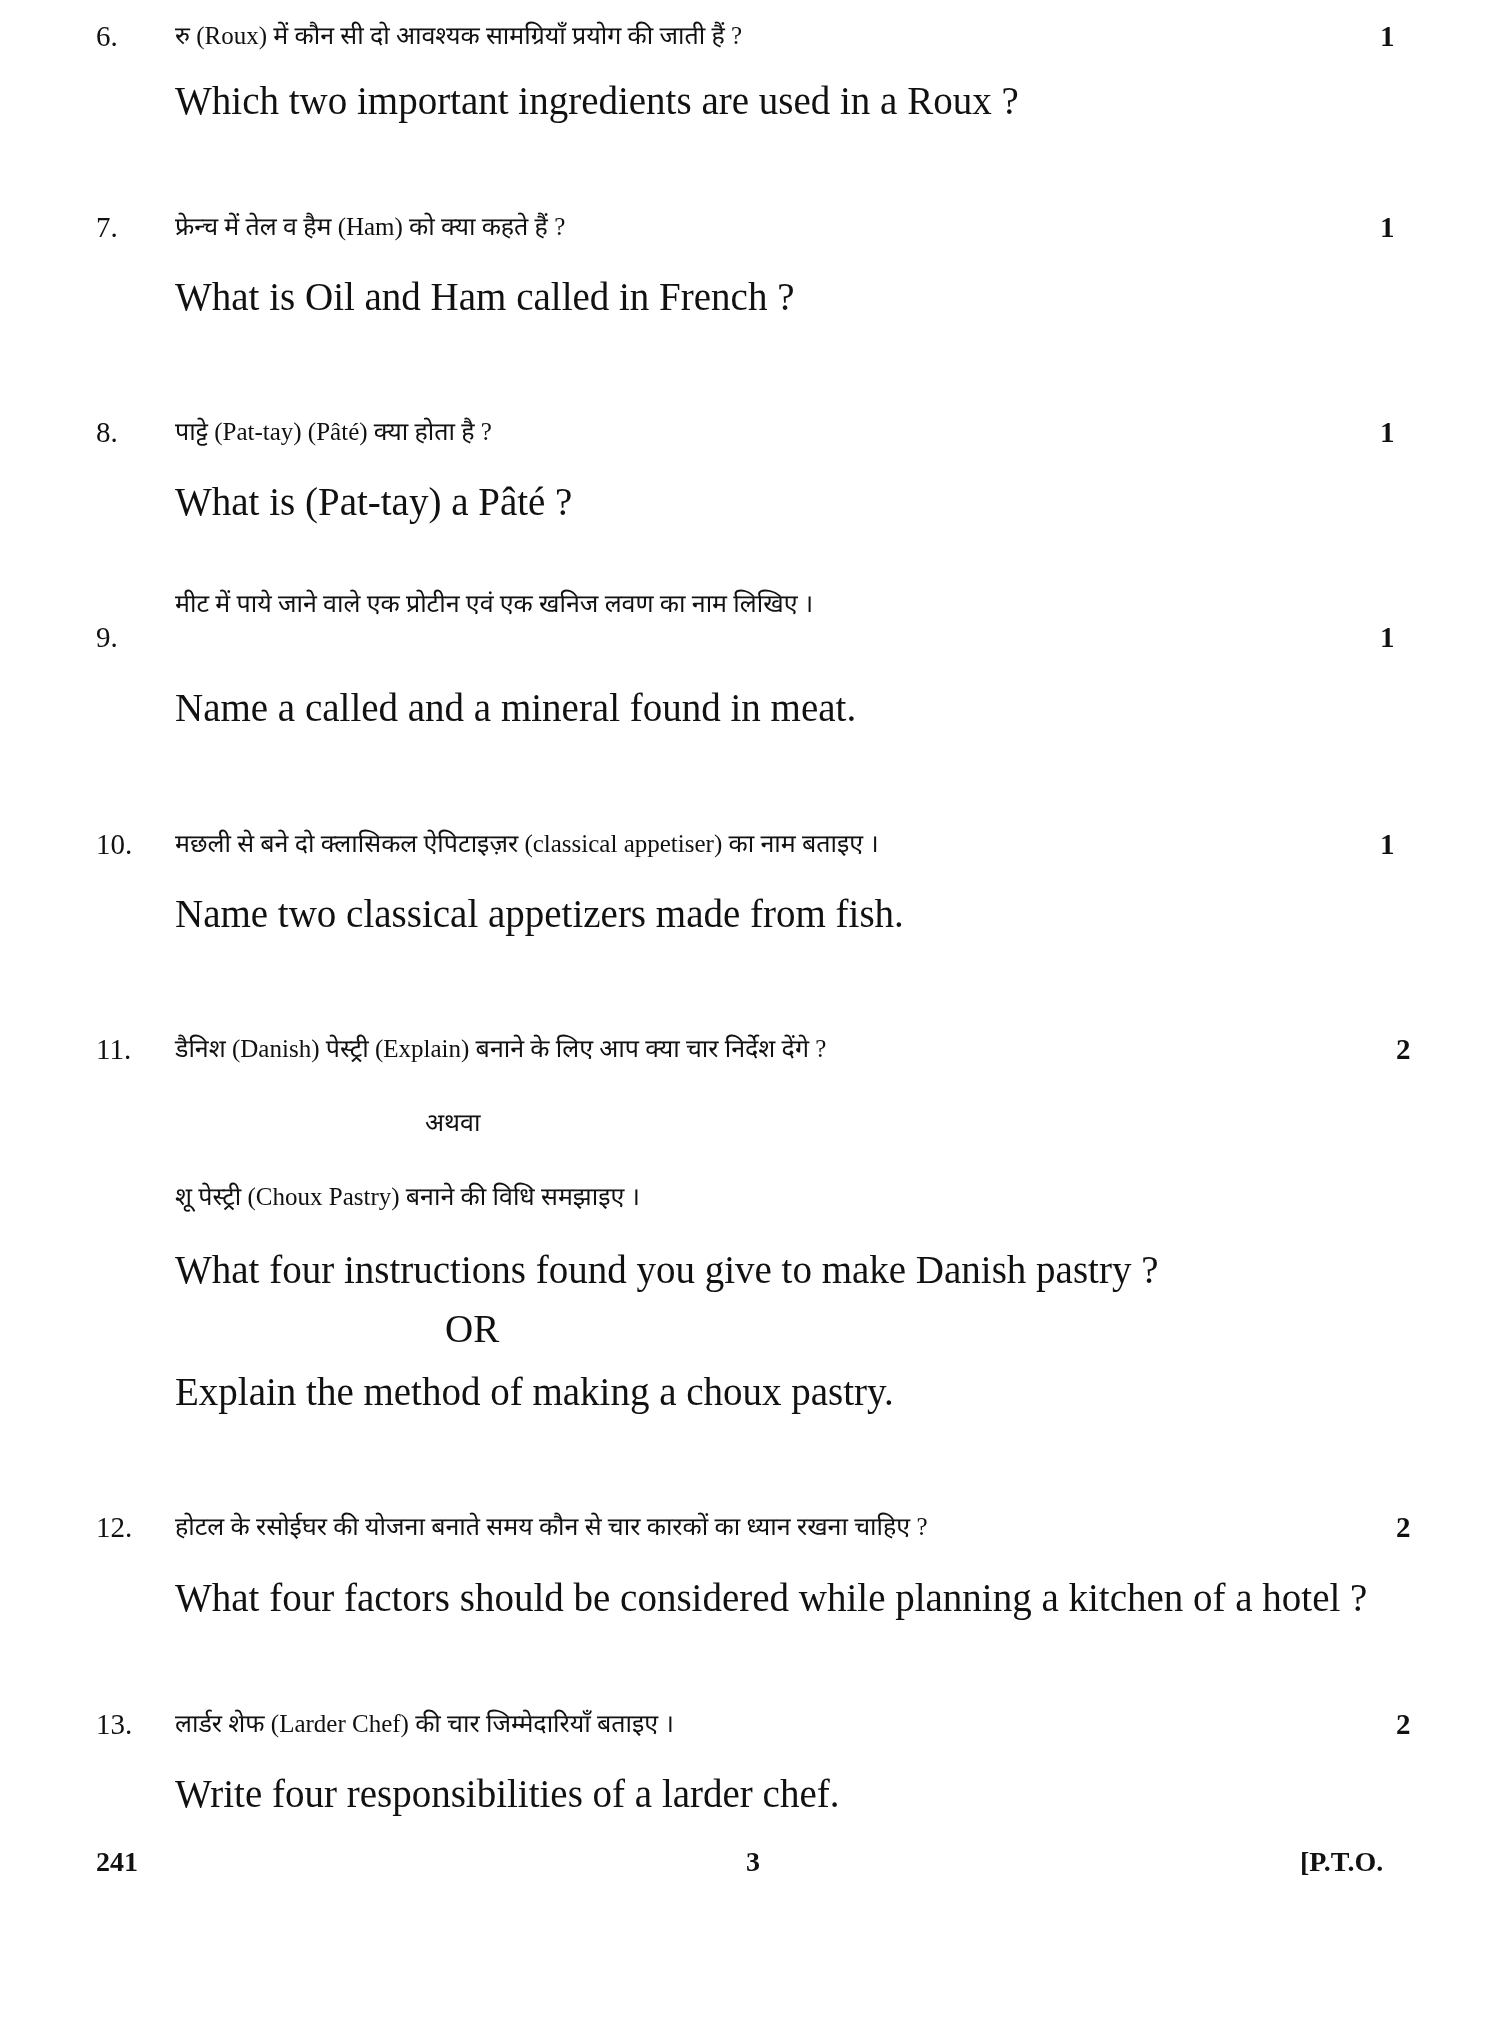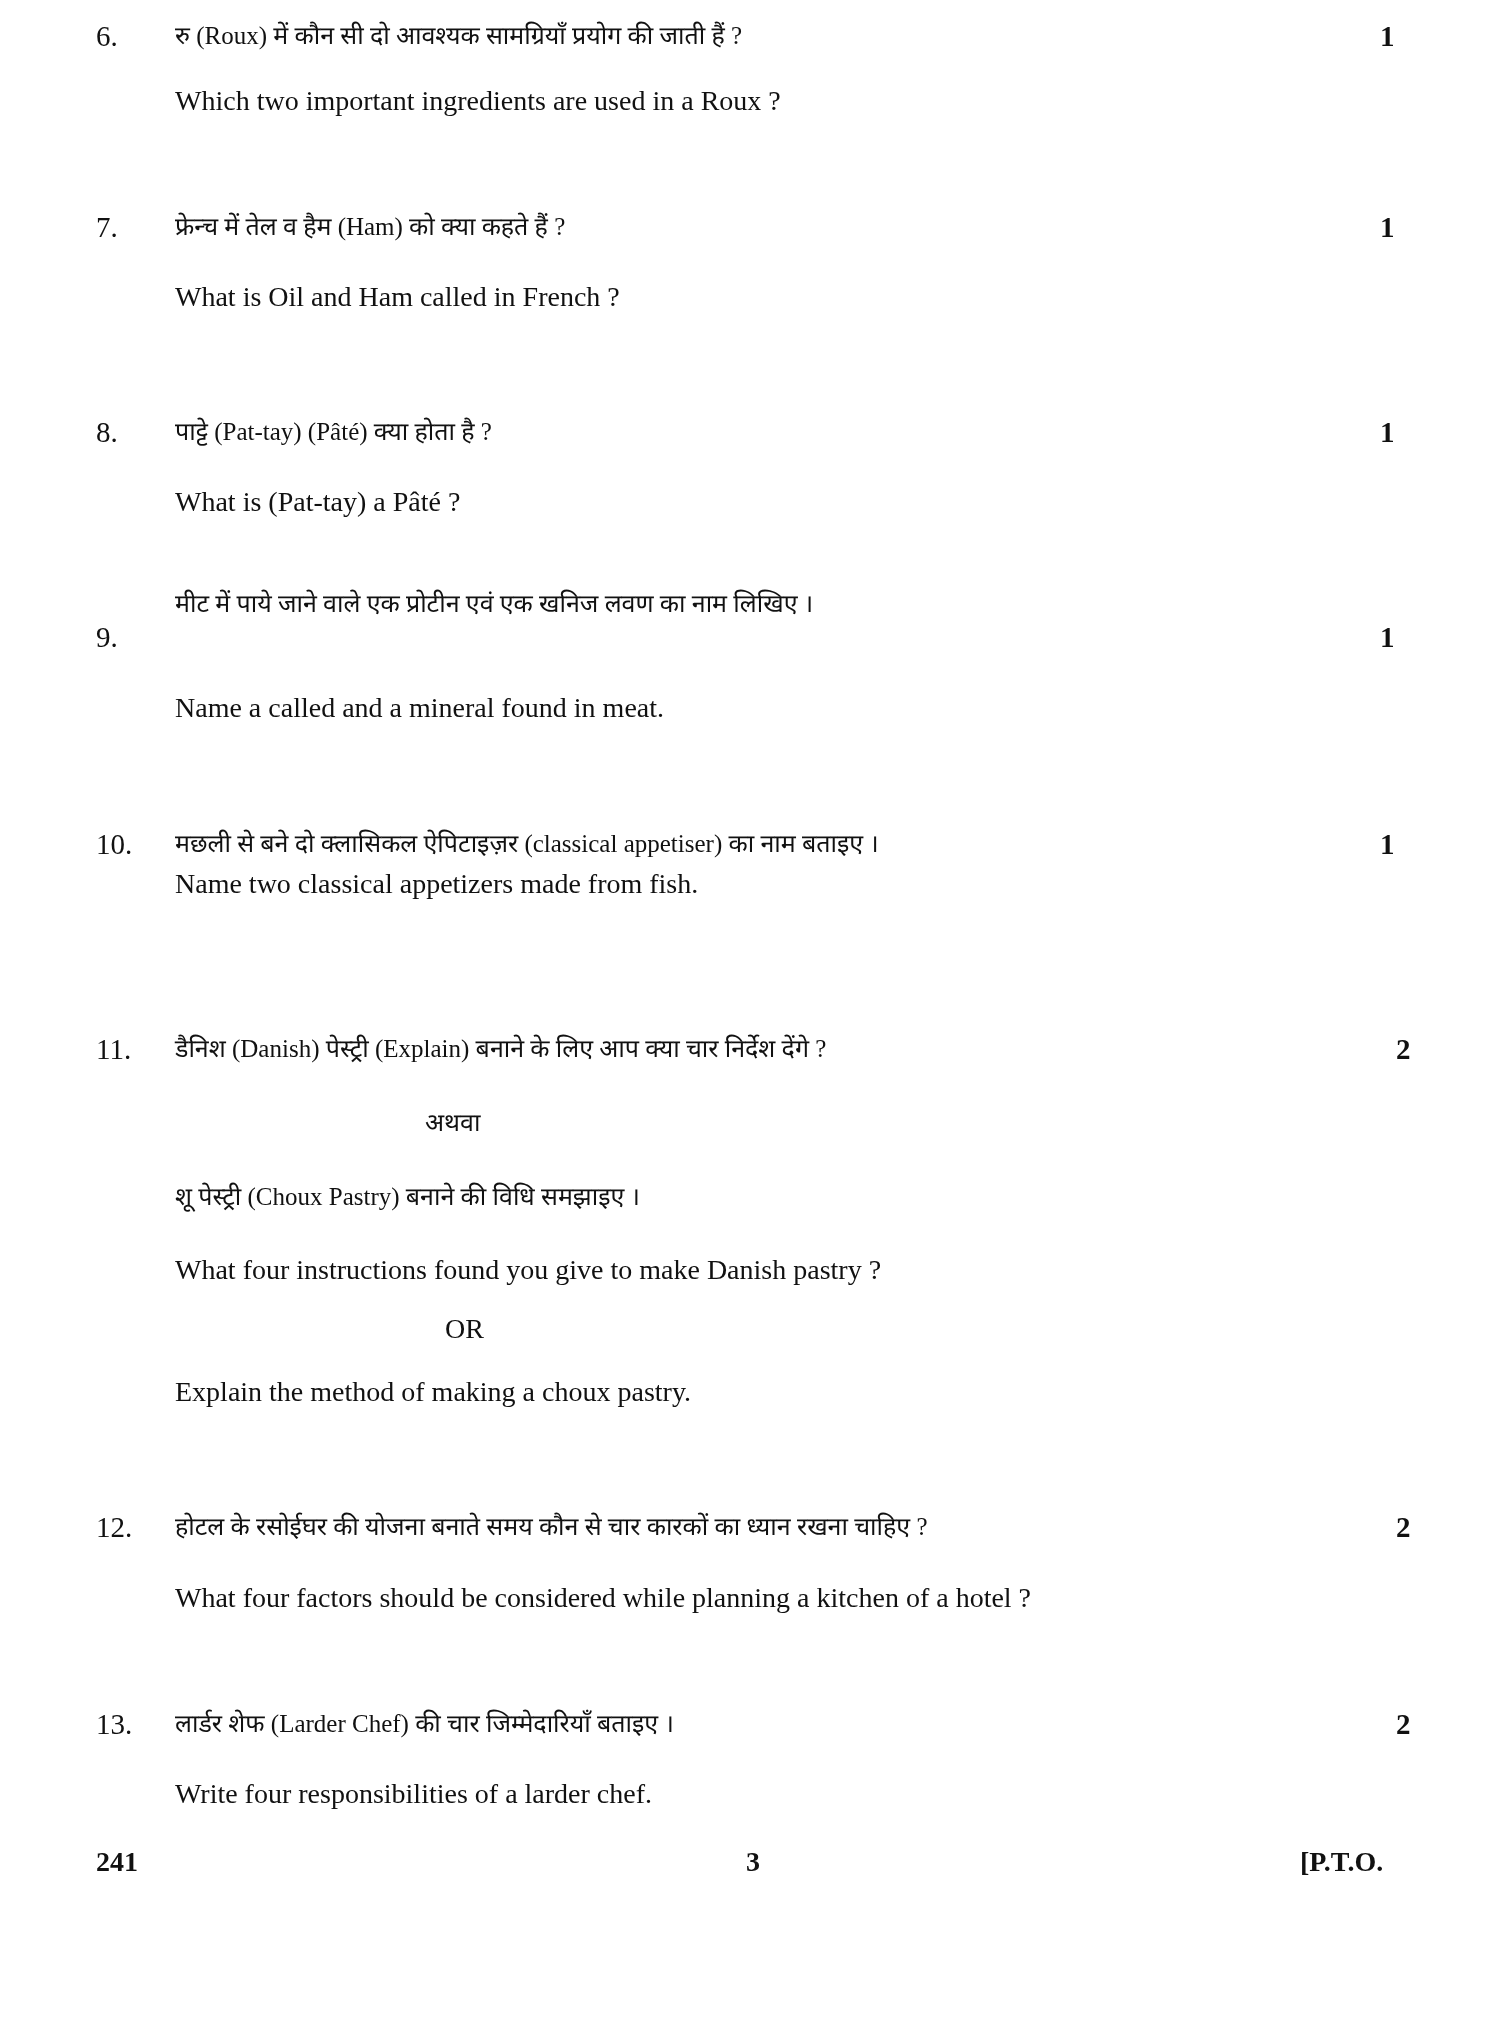--- a/index.html
+++ b/index.html
@@ -1,18 +1,18 @@
 <!DOCTYPE html>
 <html><head>
 <meta charset="utf-8">
 <style>
   html, body { margin:0; padding:0; background:#ffffff; }
   body { width:1504px; height:2034px; position:relative; overflow:hidden;
          font-family:"Liberation Serif", "DejaVu Serif", serif; color:#111; }
-  .line { position:absolute; white-space:nowrap; font-size:28px; line-height:36px; transform:translateY(-18px); }
+  .line { position:absolute; white-space:nowrap; font-size:39px; line-height:36px; transform:translateY(-18px); }
   .num { position:absolute; left:96px; font-size:29px; line-height:36px; transform:translateY(-18px); }
   .marks { position:absolute; font-size:29px; font-weight:bold; line-height:36px; transform:translateY(-18px); }
   .hi { font-family:Liberation Serif, serif; font-size:25px; }
   .bold { font-weight:normal; }
   .footer { position:absolute; font-size:28px; font-weight:bold; line-height:36px; transform:translateY(-18px); }
 </style>
 </head>
 <body>
 
 <div>
@@ -40,21 +40,21 @@
   <span class="num" style="top:637px">9.</span>
   <span class="line hi" style="top:604px;left:175px">मीट में पाये जाने वाले एक प्रोटीन एवं एक खनिज लवण का नाम लिखिए ।</span>
   <span class="marks" style="top:637px;left:1380px">1</span>
   <span class="line" style="top:708px;left:175px">Name a called and a mineral found in meat.</span>
 </div>
 
 <div>
   <span class="num" style="top:844px">10.</span>
   <span class="line hi" style="top:844px;left:175px">मछली से बने दो क्लासिकल ऐपिटाइज़र (classical appetiser) का नाम बताइए ।</span>
   <span class="marks" style="top:844px;left:1380px">1</span>
-  <span class="line" style="top:884px;left:175px">Name two classical appetizers made from fish.</span>
+  <span class="line" style="top:914px;left:175px">Name two classical appetizers made from fish.</span>
 </div>
 
 <div>
   <span class="num" style="top:1049px">11.</span>
   <span class="line hi" style="top:1049px;left:175px">डैनिश (Danish) पेस्ट्री (Explain) बनाने के लिए आप क्या चार निर्देश देंगे ?</span>
   <span class="marks" style="top:1049px;left:1396px">2</span>
   <span class="line hi" style="top:1123px;left:425px">अथवा</span>
   <span class="line hi" style="top:1197px;left:175px">शू पेस्ट्री (Choux Pastry) बनाने की विधि समझाइए ।</span>
   <span class="line" style="top:1270px;left:175px">What four instructions found you give to make Danish pastry ?</span>
   <span class="line bold" style="top:1329px;left:445px">OR</span>

